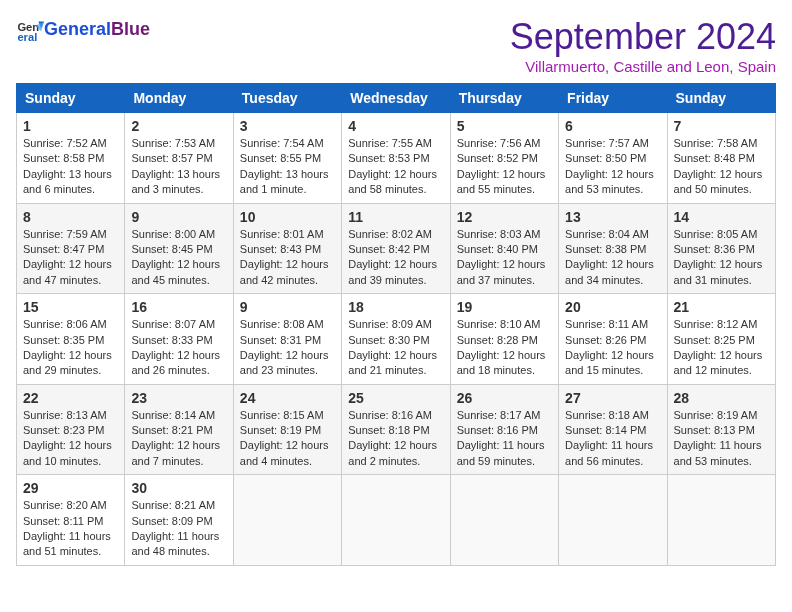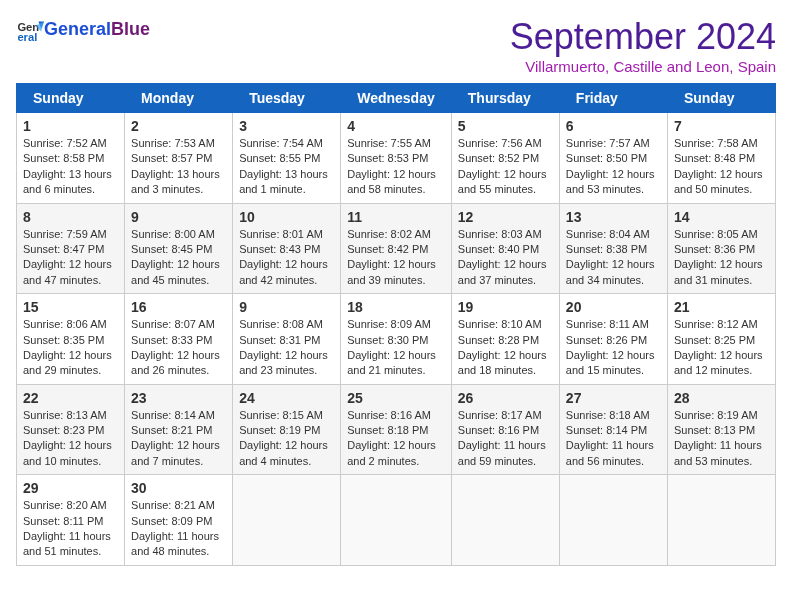--- a/index.html
+++ b/index.html
@@ -38,21 +38,21 @@
     }
     .calendar {
       width: 100%;
       border-collapse: collapse;
       border: 1px solid #ccc;
     }
     .calendar th {
       background-color: #1565c0;
       color: #fff;
       text-align: left;
-      padding: 6px 16px;
+      padding: 6px 8px;
       font-size: 14px;
       border: 1px solid #1565c0;
     }
     .calendar td {
       vertical-align: top;
       border: 1px solid #ccc;
       padding: 5px 6px;
       width: 108px;
       min-height: 80px;
       font-size: 11px;

